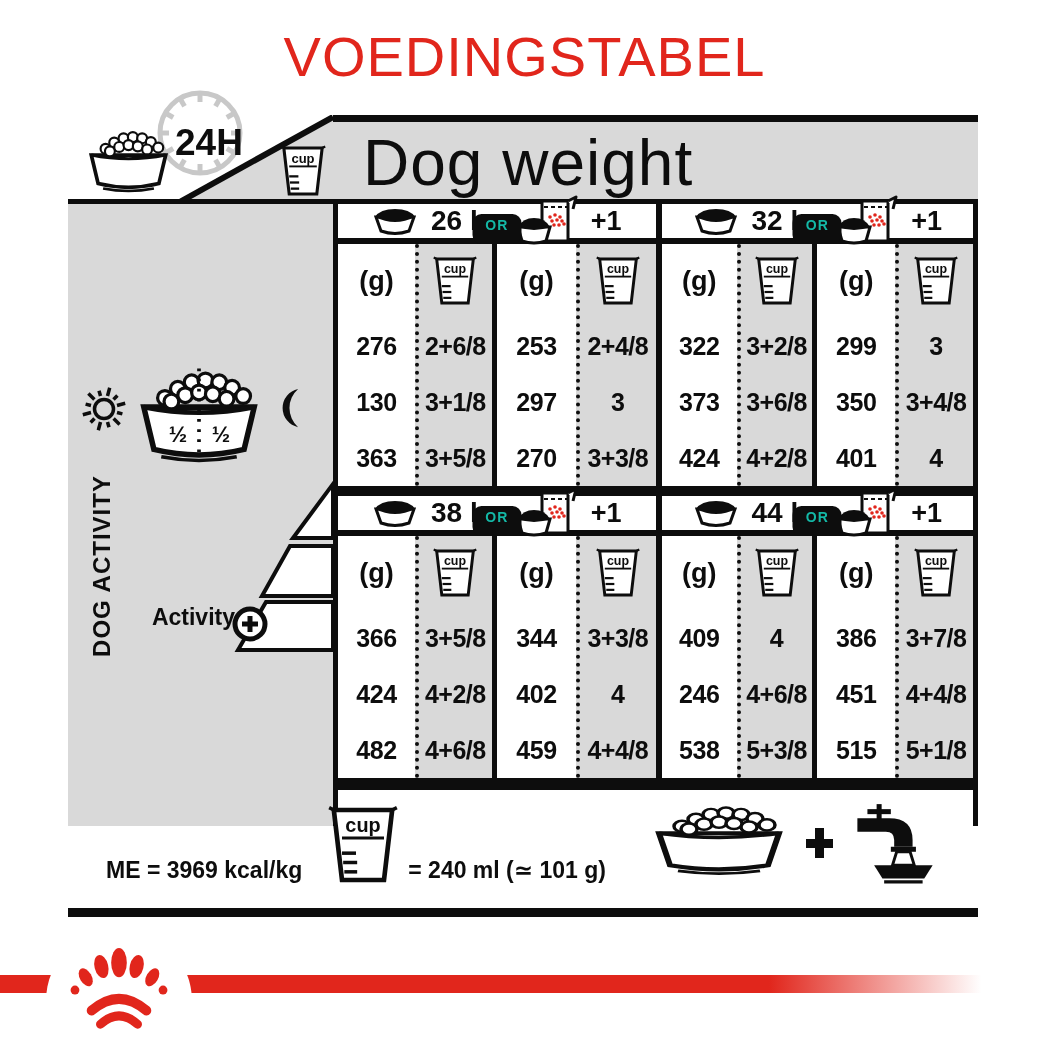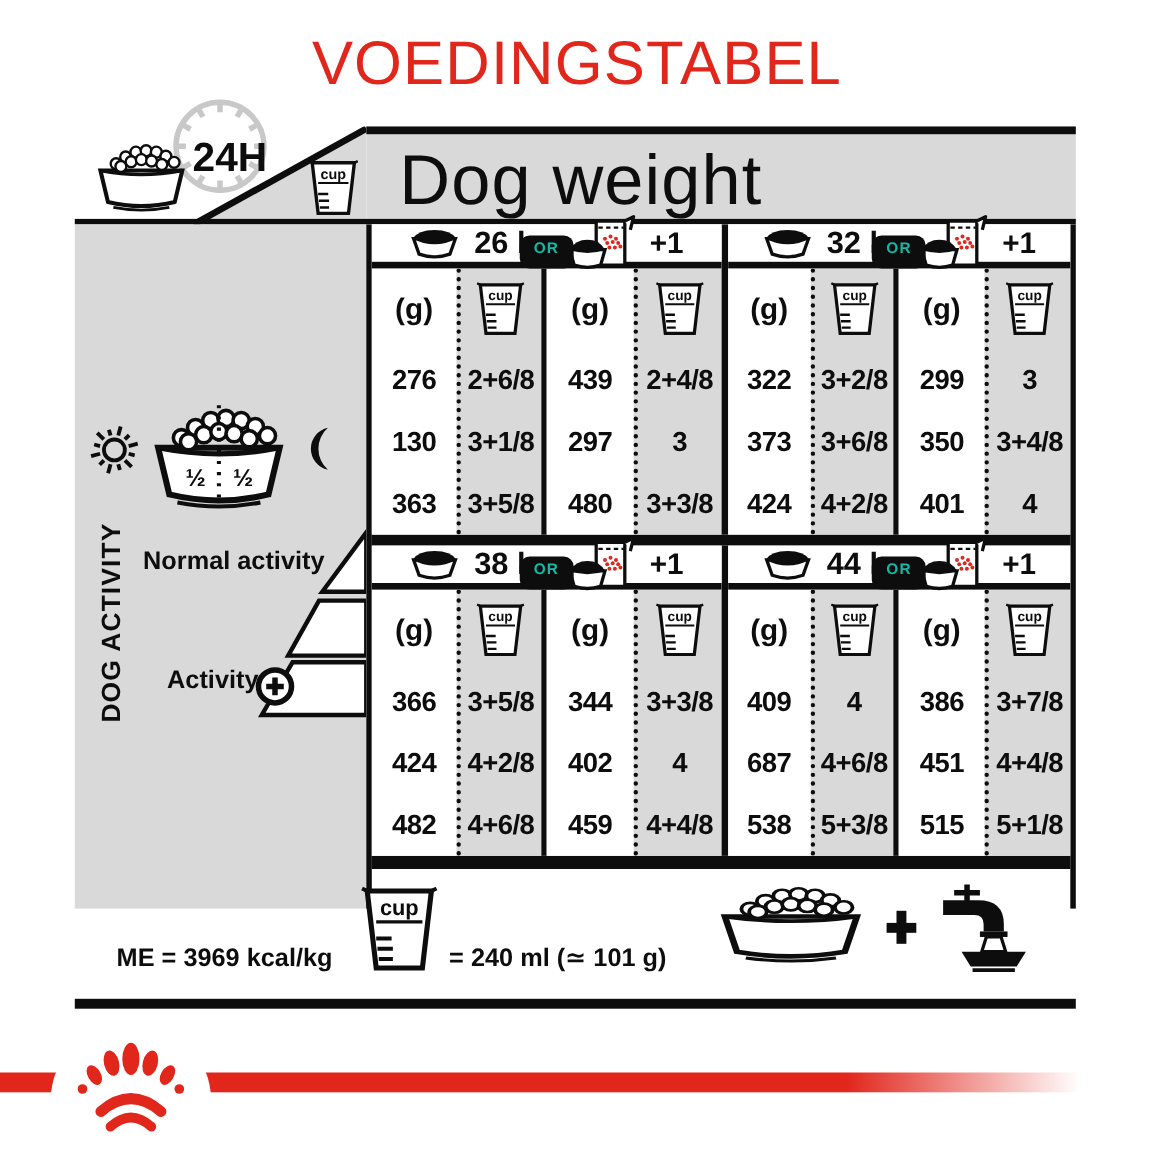--- a/index.html
+++ b/index.html
@@ -158,21 +158,20 @@
           <path d="M15 42 Q75 54 135 42" stroke="var(--ink)" stroke-width="5" fill="none"></path>
           <path d="M34 96 Q75 104 116 96" stroke="var(--ink)" stroke-width="4" fill="none"></path>
           <line x1="75" y1="0" x2="75" y2="92" stroke="var(--ink)" stroke-width="4" stroke-dasharray="3 8"></line>
    <text x="52" y="80" text-anchor="middle" font-size="24" font-weight="bold" fill="var(--ink)">½</text>
    <text x="99" y="80" text-anchor="middle" font-size="24" font-weight="bold" fill="var(--ink)">½</text>
         </svg>
       <svg class="moon" viewBox="0 0 40 49" width="34" height="44">
         <path d="M26 2 A23 23 0 0 0 26 47 A30 30 0 0 1 26 2 Z" fill="var(--ink)"></path>
       </svg>
       <div class="vlabel">DOG ACTIVITY</div>
-      <div class="normalLbl">Normal activity</div>
       <div class="activityLbl">Activity</div>
       <svg class="tris" viewBox="0 0 109 178" width="109" height="178">
         <polygon points="69,58 109,58 109,4" fill="#fff" stroke="var(--ink)" stroke-width="4"></polygon>
         <polygon points="66,66 109,66 109,116 38,116" fill="#fff" stroke="var(--ink)" stroke-width="4"></polygon>
         <polygon points="42,122 109,122 109,170 14,170" fill="#fff" stroke="var(--ink)" stroke-width="4"></polygon>
         <g>
           <circle cx="26" cy="144" r="15" fill="#fff" stroke="var(--ink)" stroke-width="5"></circle>
           <line x1="26" y1="136" x2="26" y2="152" stroke="var(--ink)" stroke-width="5"></line>
           <line x1="18" y1="144" x2="34" y2="144" stroke="var(--ink)" stroke-width="5"></line>
         </g>
@@ -230,23 +229,23 @@
   </svg>
                   </div>
       <div class="val">2+6/8</div>
                   <div class="val">3+1/8</div>
                   <div class="val">3+5/8</div>
     </div>
   </div>
               <div class="pair pair2">
     <div class="ghalf">
       <div class="ghead">(g)</div>
-      <div class="val">439</div>
+      <div class="val">253</div>
                   <div class="val">297</div>
-                  <div class="val">480</div>
+                  <div class="val">270</div>
     </div>
     <div class="chalf">
       <div class="chead">
                     <svg viewBox="0 0 60 66" width="44" height="50">
     <path d="M5 3 H55 L48 63 H12 Z" fill="#fff" stroke="var(--ink)" stroke-width="4"></path>
     <path d="M5 3 L1 1 M55 3 L59 1" stroke="var(--ink)" stroke-width="3"></path>
     <line x1="12" y1="27" x2="48" y2="27" stroke="var(--ink)" stroke-width="2.5"></line>
     <line x1="12" y1="40" x2="24" y2="40" stroke="var(--ink)" stroke-width="3"></line>
     <line x1="13" y1="48" x2="25" y2="48" stroke="var(--ink)" stroke-width="3"></line>
     <line x1="14" y1="56" x2="25" y2="56" stroke="var(--ink)" stroke-width="3"></line>
@@ -446,21 +445,21 @@
       <span class="plusone">+1</span>
       <div class="orbadge">
         <span>OR</span>
       </div>
     </div>
     <div class="sbody">
       <div class="pair pair1">
     <div class="ghalf">
       <div class="ghead">(g)</div>
       <div class="val">409</div>
-                  <div class="val">687</div>
+                  <div class="val">246</div>
                   <div class="val">538</div>
     </div>
     <div class="chalf">
       <div class="chead">
                     <svg viewBox="0 0 60 66" width="44" height="50">
     <path d="M5 3 H55 L48 63 H12 Z" fill="#fff" stroke="var(--ink)" stroke-width="4"></path>
     <path d="M5 3 L1 1 M55 3 L59 1" stroke="var(--ink)" stroke-width="3"></path>
     <line x1="12" y1="27" x2="48" y2="27" stroke="var(--ink)" stroke-width="2.5"></line>
     <line x1="12" y1="40" x2="24" y2="40" stroke="var(--ink)" stroke-width="3"></line>
     <line x1="13" y1="48" x2="25" y2="48" stroke="var(--ink)" stroke-width="3"></line>

